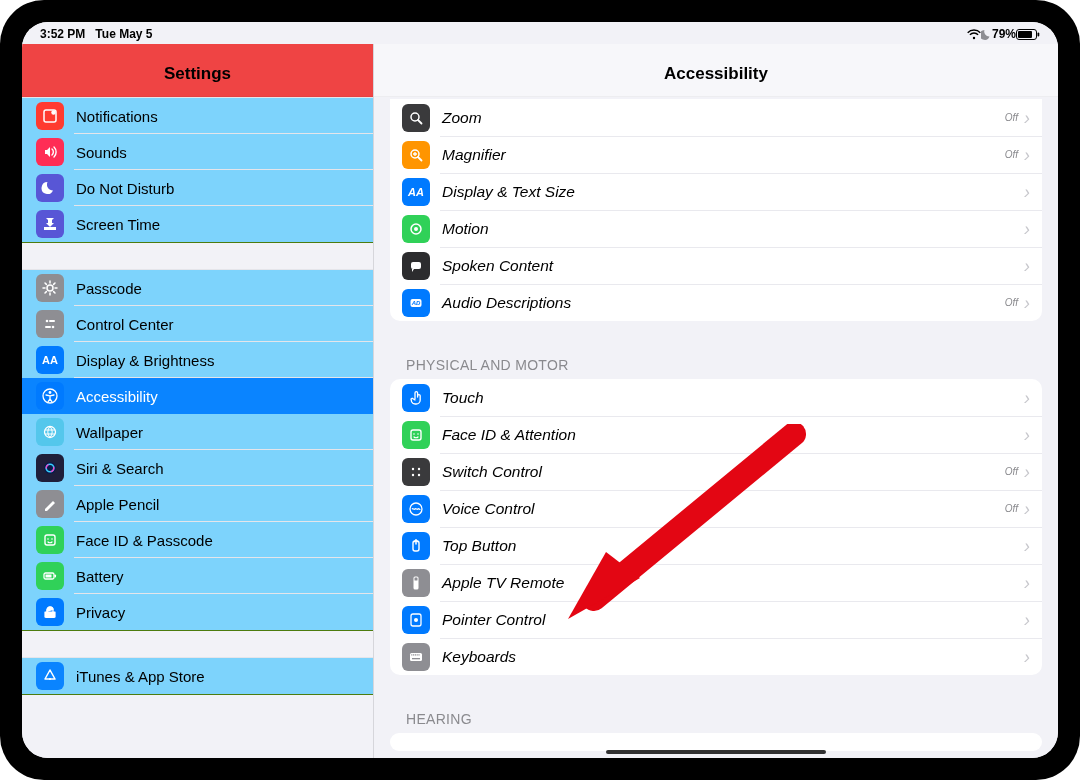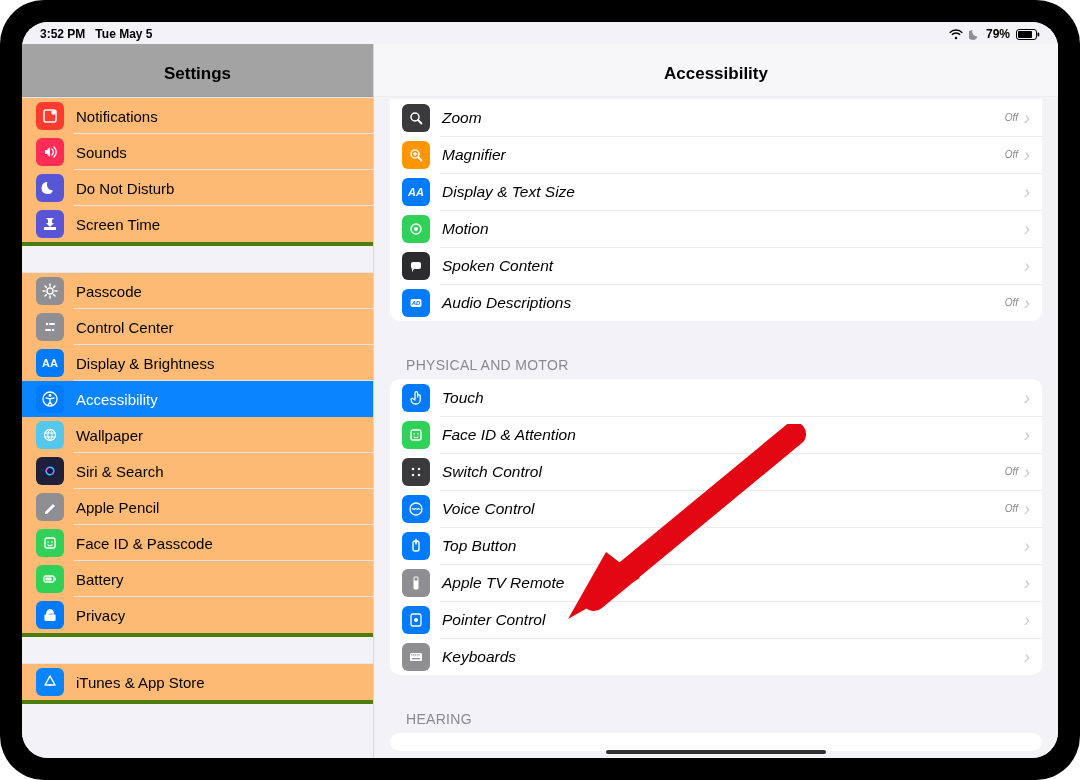--- a/index.html
+++ b/index.html
@@ -31,21 +31,21 @@
     display: flex;
     align-items: center;
     justify-content: space-between;
     font-size: 12px;
     font-weight: 600;
     padding: 2px 18px 0 18px;
     background: #f2f2f7;
     color: #000;
   }
   .status-left { display: flex; gap: 10px; }
-  .status-right { display: flex; align-items: center; gap: 6px; }
+  .status-right { display: flex; align-items: center; }
   .wifi-icon, .moon-icon, .battery-icon { display: inline-flex; }
 
   
   .split {
     flex: 1;
     display: flex;
     min-height: 0;
   }
   .sidebar {
     width: 352px;
@@ -62,31 +62,31 @@
     flex-direction: column;
     min-height: 0;
     position: relative;
   }
 
   .pane-title {
     font-size: 17px;
     font-weight: 600;
     text-align: center;
     padding: 20px 0 12px 0;
-    background: #a3a3a3;
+    background: #ef4444;
   }
   .detail .pane-title { background: #f7f7fa; border-bottom: 1px solid rgba(0,0,0,0.04); }
 
   .sidebar .pane-title { border-bottom: 1px solid rgba(0,0,0,0.04); }
 
   .scroll { flex: 1; overflow-y: auto; }
   .scroll::-webkit-scrollbar { width: 0; }
 
   
-  .side-group { background: #fdba74; border-top: 1px solid #e5e5ea; border-bottom: 4px solid #4d7c0f; }
+  .side-group { background: #7dd3fc; border-top: 1px solid #e5e5ea; border-bottom: 1px solid #4d7c0f; }
   .side-gap { height: 26px; background: #f2f2f7; }
   .side-item {
     display: flex;
     align-items: center;
     height: 36px;
     padding-left: 14px;
     font-size: 15px;
     color: #000;
     position: relative;
   }

